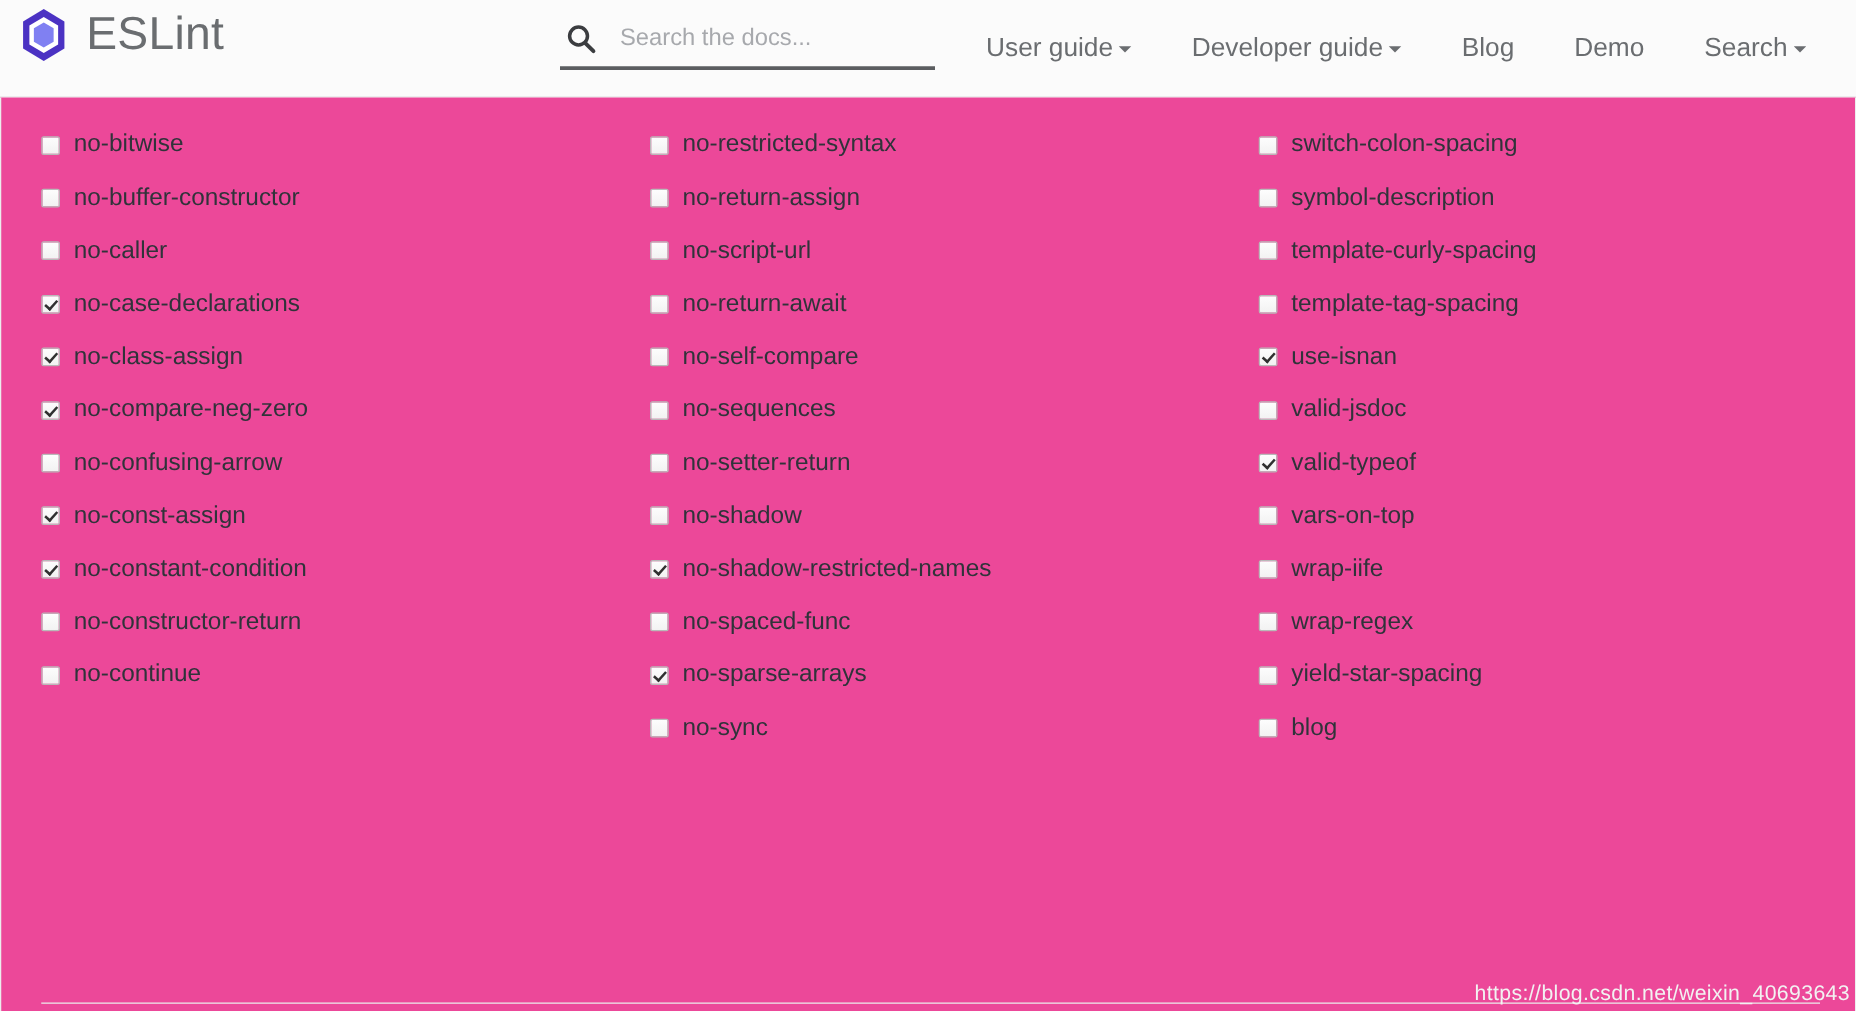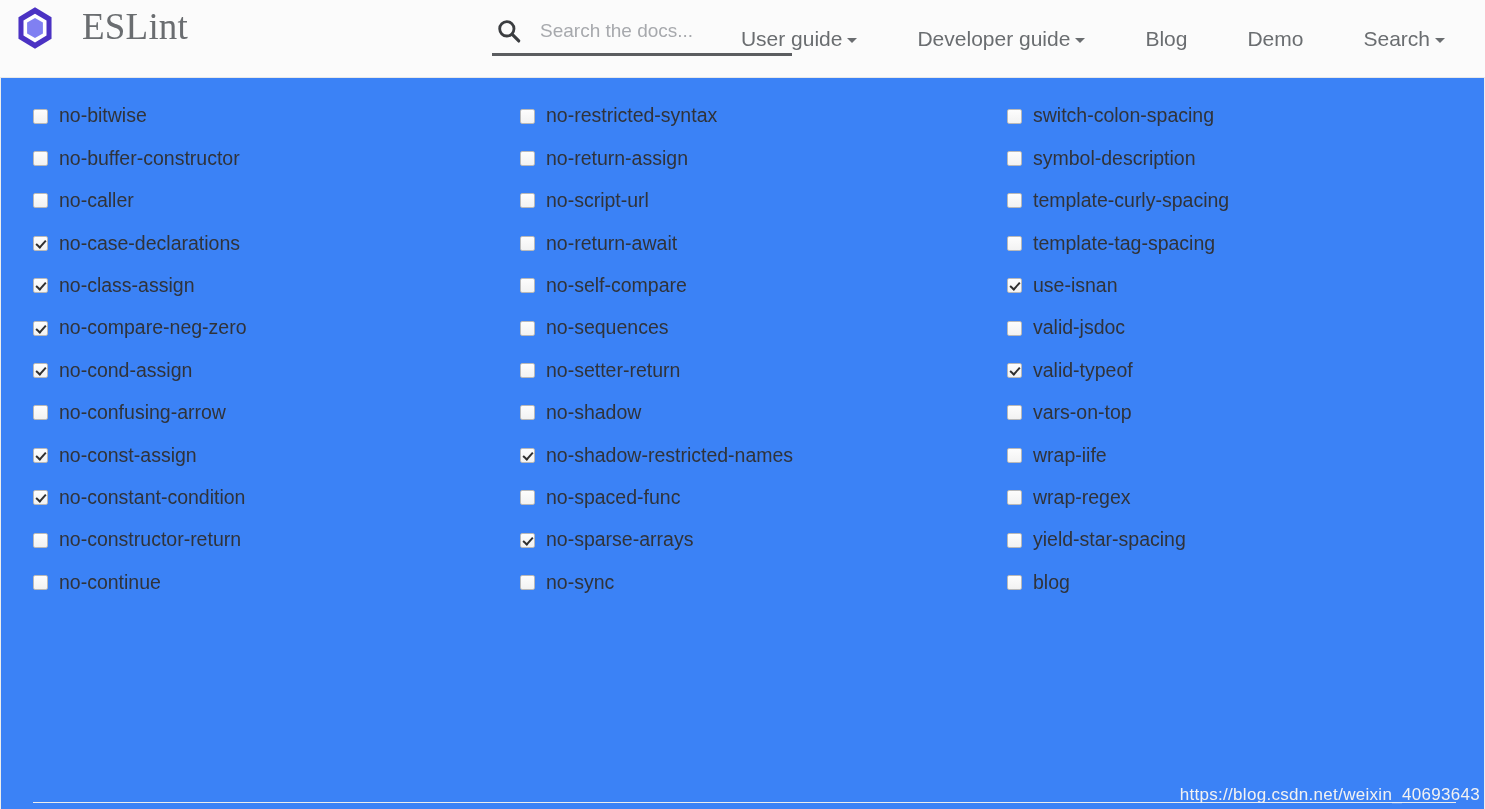--- a/index.html
+++ b/index.html
@@ -32,42 +32,41 @@
     border-bottom: 1px solid #e8e8e8;
     box-sizing: border-box;
   }
 
   .brand {
     position: absolute;
     left: 12px;
     top: 5px;
     display: flex;
     align-items: center;
-    gap: 24px;
+    gap: 11px;
     text-decoration: none;
-    font-family: Liberation Serif, serif;
   }
   .brand-logo {
     width: 46px;
     height: 46px;
     display: block;
   }
   .brand-name {
     font-size: 37px;
     color: #6a6d70;
     font-weight: 400;
     letter-spacing: 0.2px;
     line-height: 1;
     padding-bottom: 3px;
   }
 
   
   .search-wrap {
     position: absolute;
-    left: 492px;
+    left: 448px;
     top: 8px;
     width: 300px;
   }
   .search-row {
     display: flex;
     align-items: center;
     height: 45px;
     border-bottom: 3px solid #5b5d60;
   }
   .search-icon {
@@ -94,21 +93,21 @@
   }
 
   
   .main-nav {
     position: absolute;
     right: 18px;
     top: 0;
     height: 78px;
     display: flex;
     align-items: center;
-    gap: 16px;
+    gap: 4px;
   }
   .nav-item {
     display: inline-flex;
     align-items: baseline;
     padding: 0 22px;
     font-size: 21px;
     color: #6a6d70;
     text-decoration: none;
     white-space: nowrap;
     cursor: pointer;
@@ -126,21 +125,21 @@
   }
 
   
   .content {
     position: relative;
     width: 1485px;
     height: 731px;
     box-sizing: border-box;
     border-left: 1px solid #eceded;
     border-right: 1px solid #eceded;
-    background: #3b82f6;
+    background: #ec4899;
   }
 
   .rules-grid {
     position: absolute;
     left: 32px;
     top: 17px;
     width: 1424px;
     display: flex;
   }
   .rules-col {
@@ -278,24 +277,20 @@
           </label>
           <label class="rule-row">
             <span class="rule-checkbox checked" role="checkbox" aria-checked="true"></span>
             <span class="rule-label">no-class-assign</span>
           </label>
           <label class="rule-row">
             <span class="rule-checkbox checked" role="checkbox" aria-checked="true"></span>
             <span class="rule-label">no-compare-neg-zero</span>
           </label>
           <label class="rule-row">
-            <span class="rule-checkbox checked" role="checkbox" aria-checked="true"></span>
-            <span class="rule-label">no-cond-assign</span>
-          </label>
-          <label class="rule-row">
             <span class="rule-checkbox" role="checkbox" aria-checked="false"></span>
             <span class="rule-label">no-confusing-arrow</span>
           </label>
           <label class="rule-row">
             <span class="rule-checkbox checked" role="checkbox" aria-checked="true"></span>
             <span class="rule-label">no-const-assign</span>
           </label>
           <label class="rule-row">
             <span class="rule-checkbox checked" role="checkbox" aria-checked="true"></span>
             <span class="rule-label">no-constant-condition</span>

